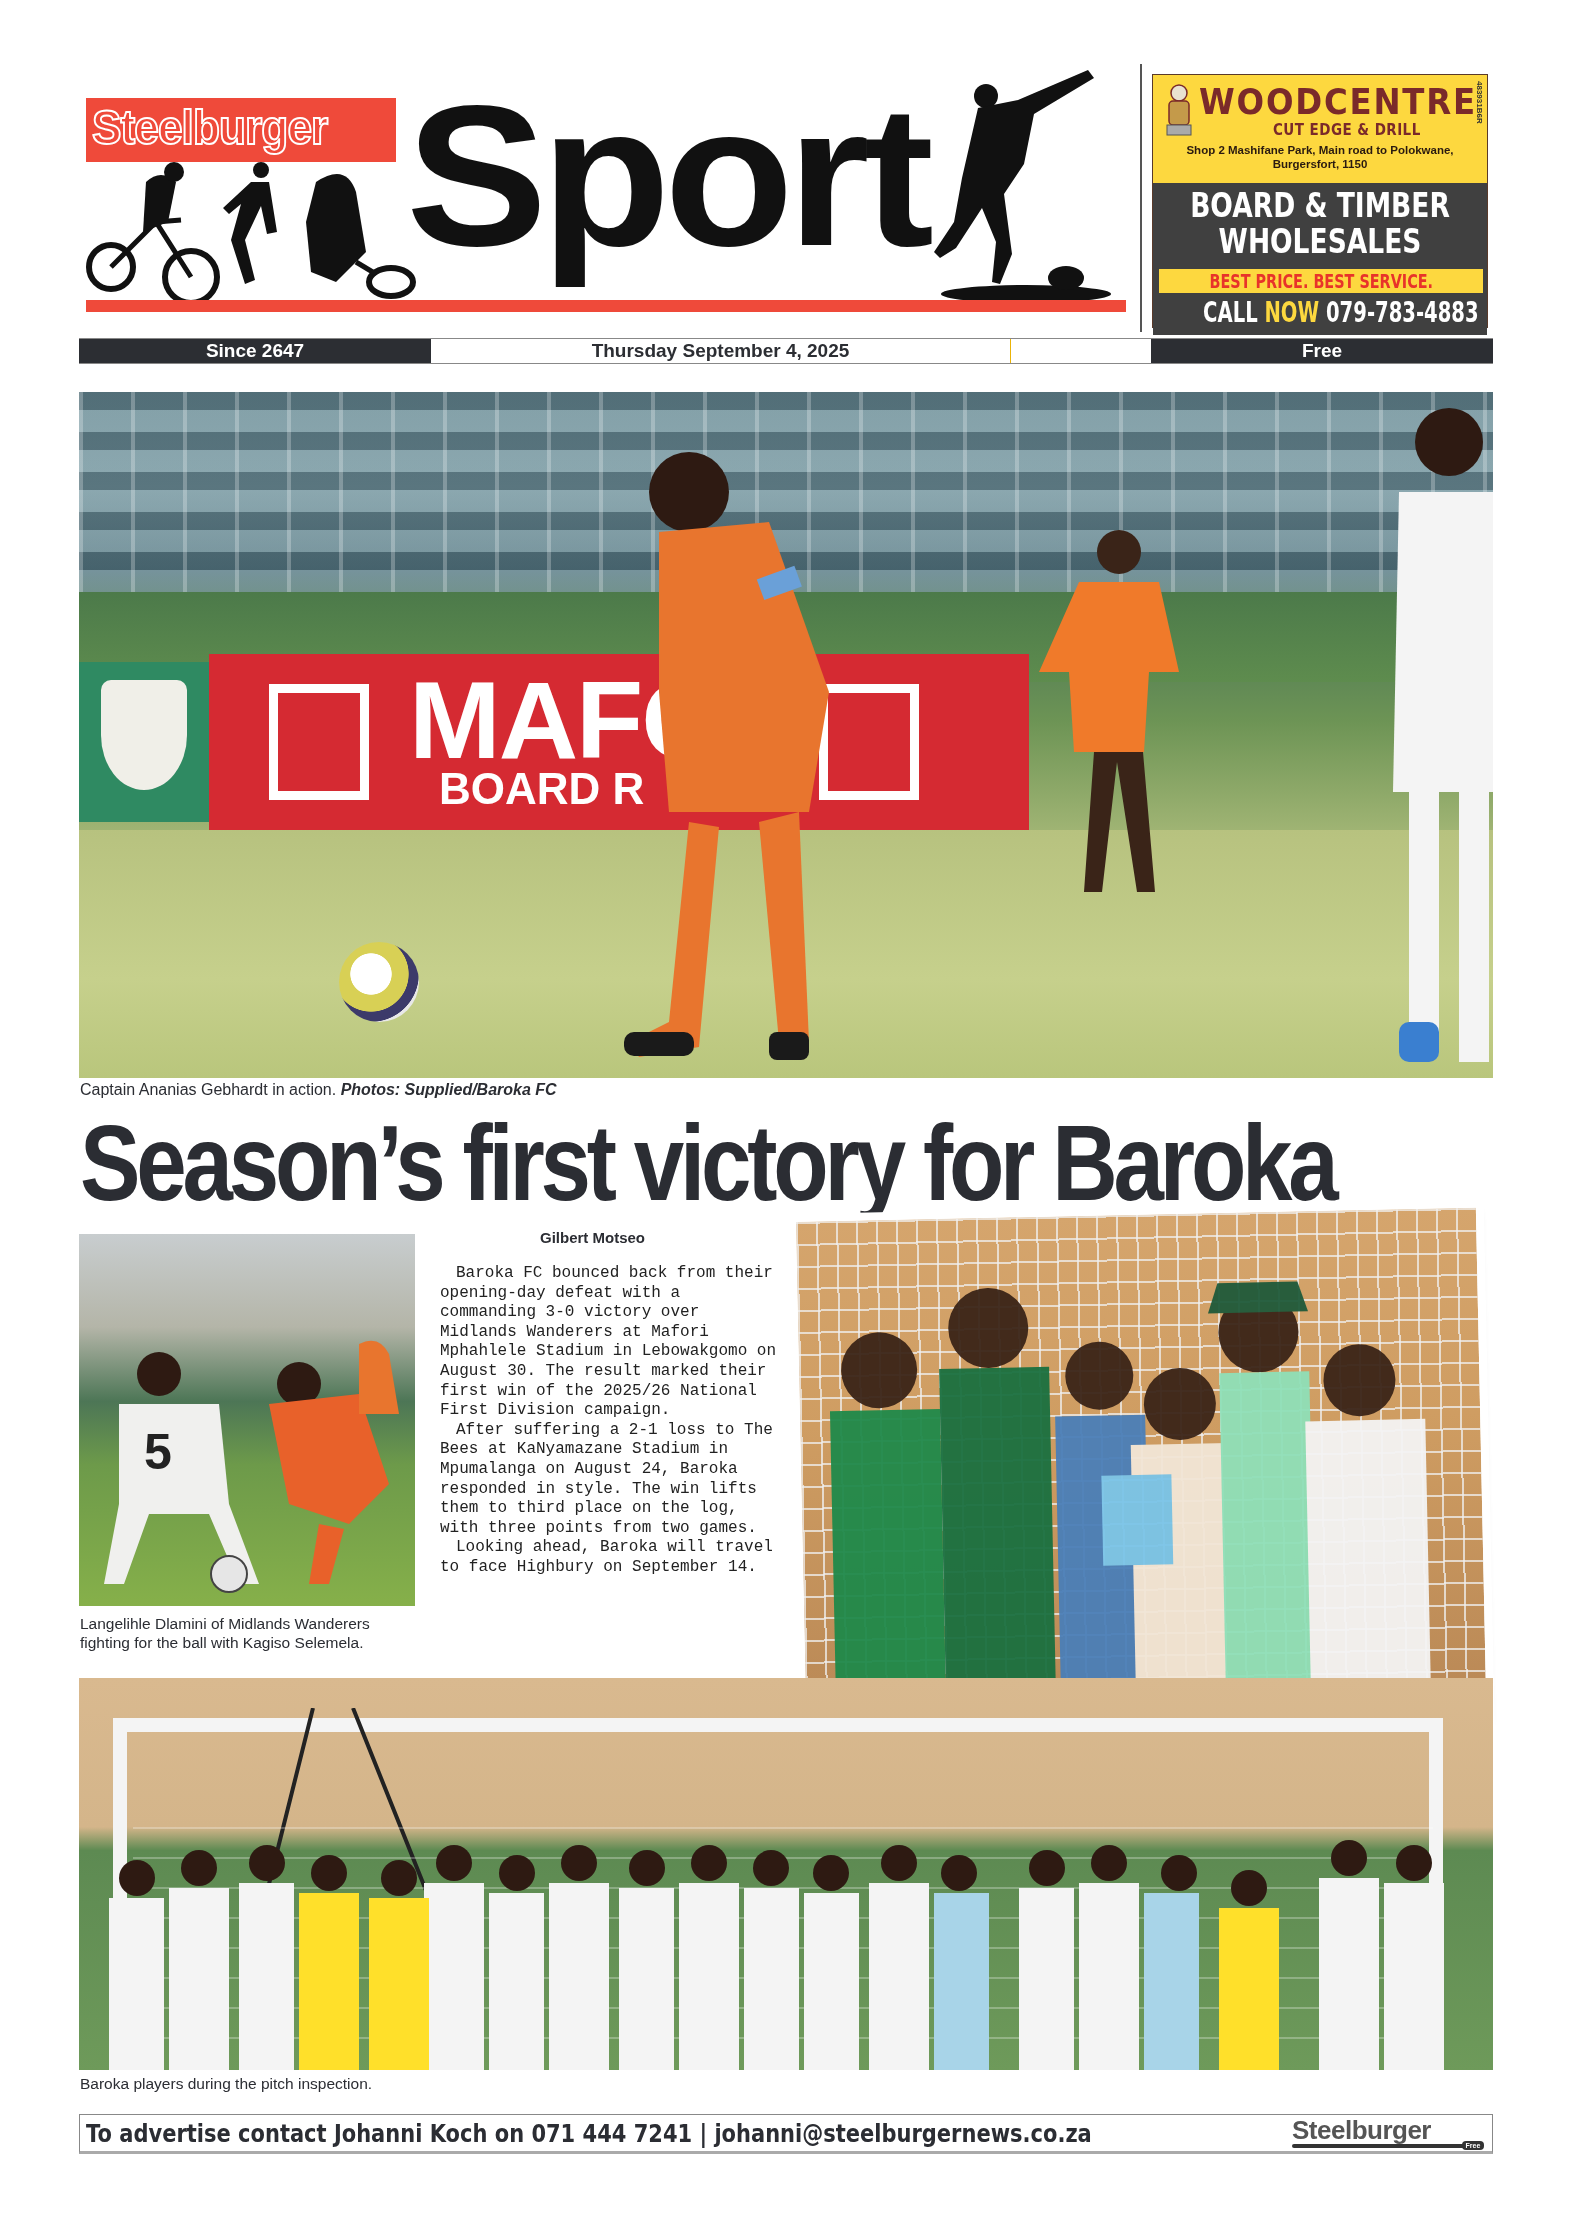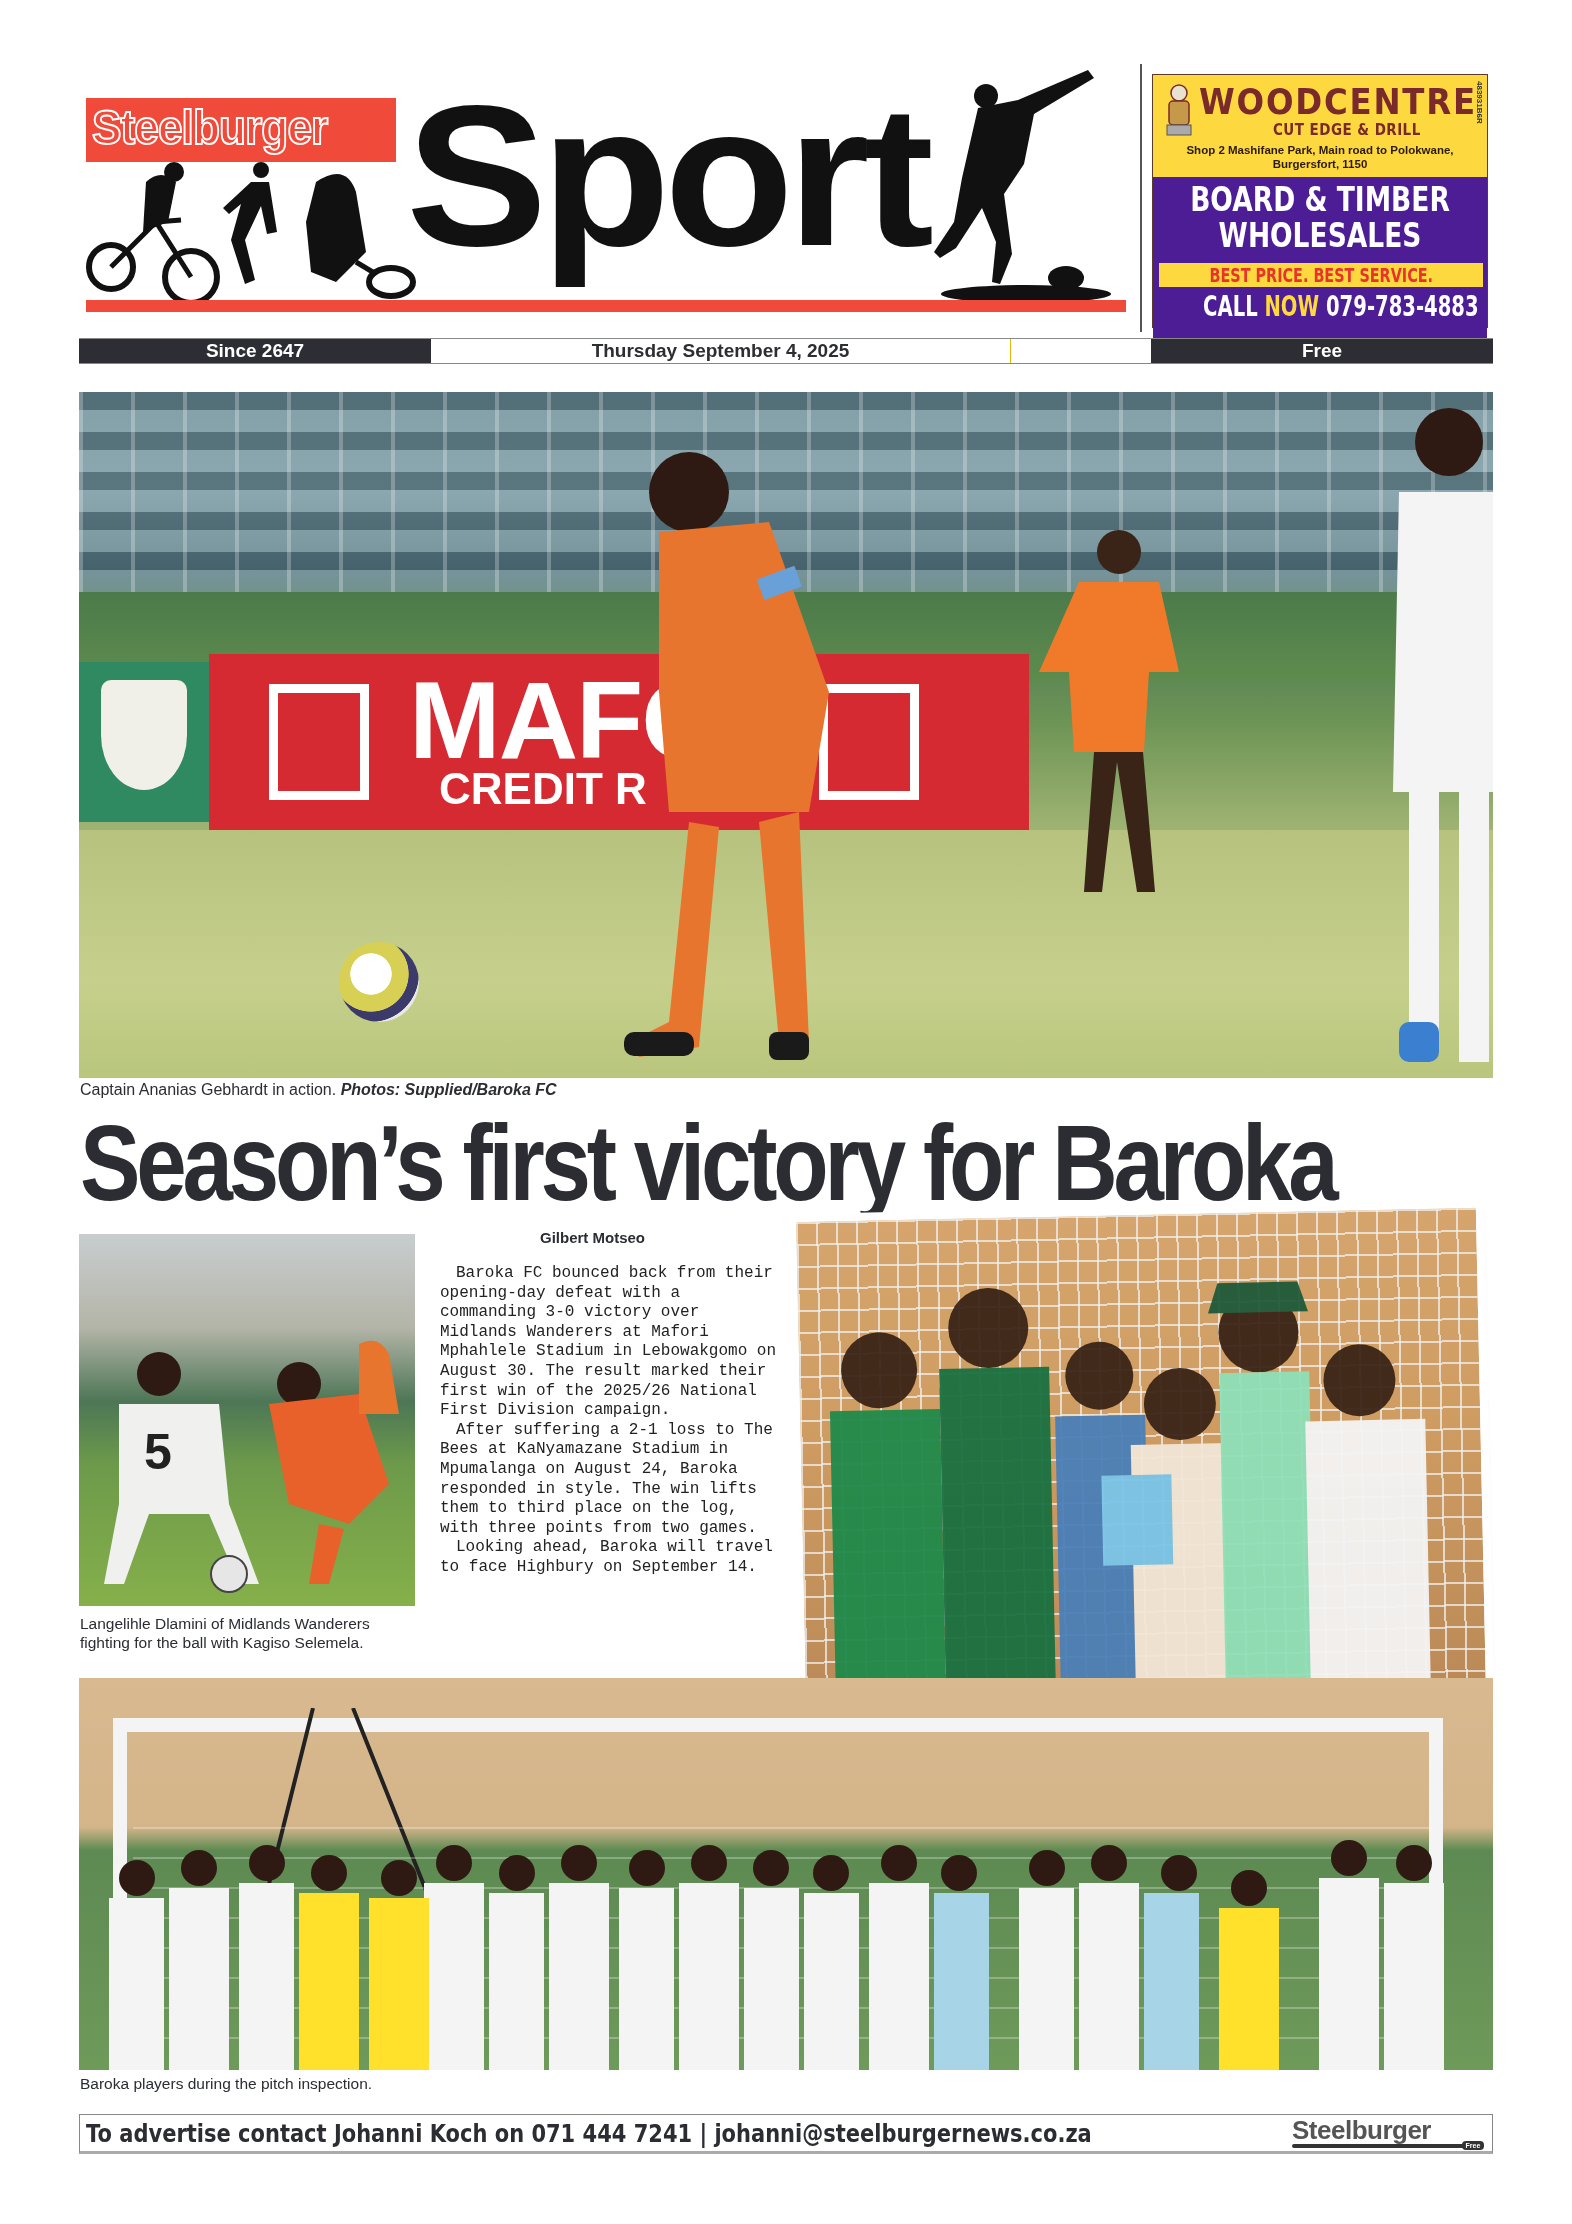--- a/index.html
+++ b/index.html
@@ -18,21 +18,21 @@
   .vline { position: absolute; left: 1140px; top: 64px; width: 2px; height: 268px; background: #555; }
 
   
   .ad { position: absolute; left: 1152px; top: 74px; width: 336px; height: 254px; border: 1px solid #5a3a2a; }
   .ad-top { position: absolute; left: 0; top: 0; width: 100%; height: 128px; background: #fdd83f; }
   .ad-logo { position: absolute; left: 46px; top: 6px; font-family: "DejaVu Sans", sans-serif; font-weight: 900; font-size: 36px; color: #7a2a2a; letter-spacing: 2px; transform: scaleX(0.9); transform-origin: left; }
   .ad-mascot { position: absolute; left: 8px; top: 8px; width: 36px; height: 56px; }
   .ad-sub { position: absolute; left: 120px; top: 46px; font-family: "DejaVu Sans", sans-serif; font-weight: 900; font-size: 15px; color: #7a2a2a; letter-spacing: 0.5px; transform: scaleX(0.9); transform-origin: left; }
   .ad-addr { position: absolute; left: 0; top: 68px; width: 100%; text-align: center; font-size: 11.5px; font-weight: bold; color: #2a1a10; line-height: 14px; }
   .ad-code { position: absolute; right: 3px; top: 6px; writing-mode: vertical-rl; font-size: 8px; font-weight: bold; color: #333; }
-  .ad-bottom { position: absolute; left: 0; top: 102px; width: 100%; height: 187px; background: #4c1d95; }
+  .ad-bottom { position: absolute; left: 0; top: 108px; width: 100%; height: 152px; background: #404040; }
   .ad-headline { position: absolute; left: 0; top: 4px; width: 100%; text-align: center; font-family: "DejaVu Sans", sans-serif; font-weight: 900; color: #fff; font-size: 34px; line-height: 36px; transform: scaleX(0.78); }
   .ad-band { position: absolute; left: 6px; top: 86px; width: 324px; height: 24px; background: #fdd83f; text-align: center; }
   .ad-band span { display: inline-block; font-family: "DejaVu Sans", sans-serif; font-weight: 900; color: #e8332a; font-size: 20px; line-height: 24px; transform: scaleX(0.72); }
   .ad-call { position: absolute; left: 0; top: 112px; width: 100%; text-align: center; font-family: "DejaVu Sans", sans-serif; font-weight: 900; color: #fff; font-size: 28px; line-height: 36px; transform: scaleX(0.7); white-space: nowrap; }
   .ad-call .now { color: #fdd83f; }
 
   
   .strip { position: absolute; left: 79px; top: 338px; width: 1414px; height: 26px; border-top: 1px solid #888; border-bottom: 1px solid #888; }
   .strip .seg { position: absolute; top: 0; height: 24px; line-height: 24px; text-align: center; font-weight: bold; font-size: 19px; }
   .strip .since { left: 0; width: 352px; background: #2c2e33; color: #fff; }
@@ -175,21 +175,21 @@
 
 <div class="photo hero">
   <div class="stands"></div>
   <div class="wall"></div>
   <div class="banner-green">
       <div class="shield"></div>
     </div>
   <div class="banner-red">
     <div class="m-logo l1"></div>
     <span class="banner-text">MAFO</span>
-    <span class="banner-sub">CREDIT R</span>
+    <span class="banner-sub">BOARD R</span>
     <div class="m-logo l2"></div>
   </div>
   <div class="pitch"></div>
   <svg class="player-bg" viewBox="0 0 200 400">
     <circle cx="100" cy="30" r="22" fill="#3a2418"></circle>
     <path d="M60 60 h80 l20 90 h-30 l-5 80 h-70 l-5 -80 h-30 z" fill="#f07a2a"></path>
     <path d="M75 230 l-10 140 h18 l15 -130 l20 130 h18 l-12 -140 z" fill="#3a2418"></path>
   </svg>
   <svg class="player-main" viewBox="0 0 240 620">
     <circle cx="70" cy="50" r="40" fill="#2e1a12"></circle>

